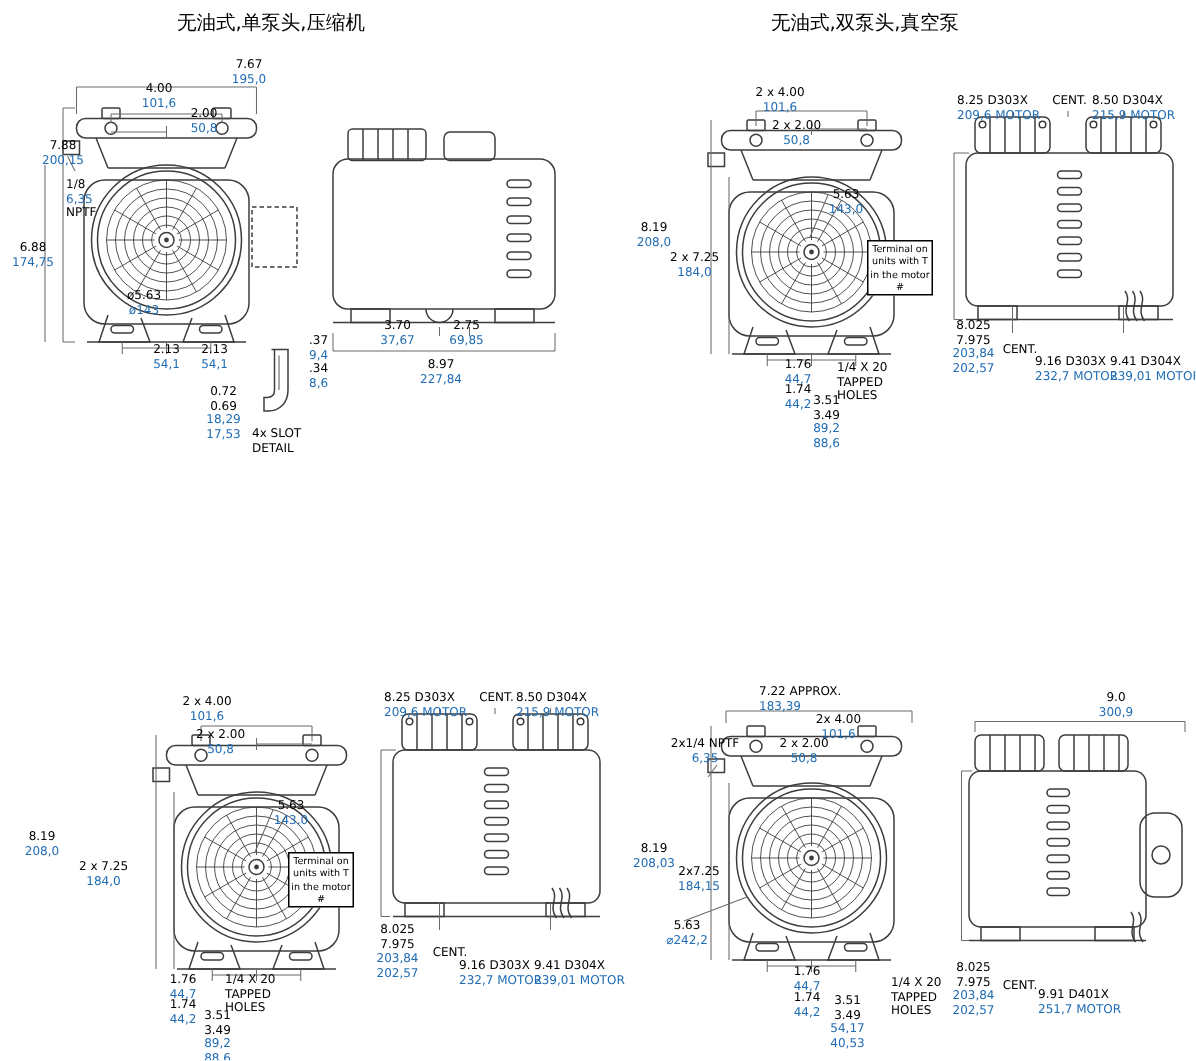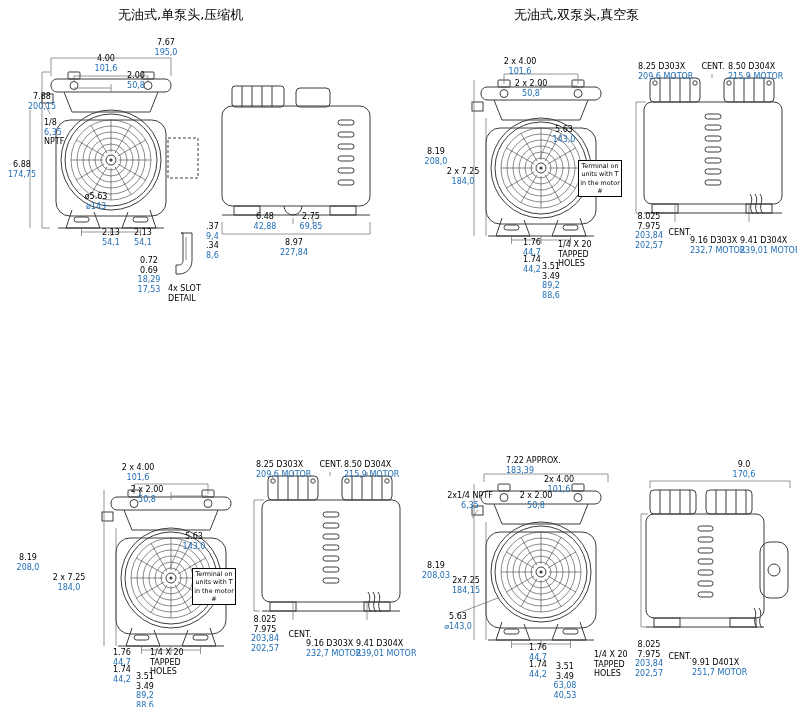--- a/index.html
+++ b/index.html
@@ -187,22 +187,22 @@
   </div>
   <div class="dim la" style="left:168px;top:284px;width:44px;white-space:normal">
     <span class="in">4x SLOT DETAIL</span>
   </div>
 
   <svg class="art" style="left:215px;top:72px" width="165" height="175" viewBox="0 0 165 175">
     <use href="#sym-side-vents" x="3" y="10" width="160" height="150"></use>
     <path class="dimln" d="M7,162 H155 M7,150 V162 M155,150 V162 M78,146 V152 M98,146 V152"></path>
   </svg>
   <div class="dim" style="left:246px;top:212px;width:38px">
-    <span class="in">6.48</span>
-    <span class="mm">42,88</span>
+    <span class="in">3.70</span>
+    <span class="mm">37,67</span>
   </div>
   <div class="dim" style="left:292px;top:212px;width:38px">
     <span class="in">2.75</span>
     <span class="mm">69,85</span>
   </div>
   <div class="dim" style="left:268px;top:238px;width:52px">
     <span class="in">8.97</span>
     <span class="mm">227,84</span>
   </div>
 
@@ -385,49 +385,49 @@
   <div class="dim" style="left:420px;top:561px;width:32px">
     <span class="in">8.19</span>
     <span class="mm">208,03</span>
   </div>
   <div class="dim" style="left:446px;top:576px;width:40px">
     <span class="in">2x7.25</span>
     <span class="mm">184,15</span>
   </div>
   <div class="dim" style="left:440px;top:612px;width:36px">
     <span class="in">5.63</span>
-    <span class="mm">⌀143,0</span>
+    <span class="mm">⌀242,2</span>
   </div>
   <div class="dim" style="left:524px;top:643px;width:28px">
     <span class="in">1.76</span>
     <span class="mm">44,7</span>
   </div>
   <div class="dim" style="left:524px;top:660px;width:28px">
     <span class="in">1.74</span>
     <span class="mm">44,2</span>
   </div>
   <div class="dim" style="left:550px;top:662px;width:30px">
     <span class="in">3.51</span>
     <span class="in">3.49</span>
-    <span class="mm">63,08</span>
+    <span class="mm">54,17</span>
     <span class="mm">40,53</span>
   </div>
   <div class="dim la" style="left:594px;top:650px;width:48px">
     <span class="in">1/4 X 20</span>
     <span class="in">TAPPED</span>
     <span class="in">HOLES</span>
   </div>
 
   <svg class="art" style="left:640px;top:478px" width="152" height="195" viewBox="0 0 152 195">
     <use href="#sym-motor-side" x="2" y="8" width="150" height="160"></use>
     <path class="dimln" d="M10,3 H150 M10,3 V10 M150,3 V10 M1,36 V149 M1,36 H8 M1,149 H6"></path>
   </svg>
   <div class="dim" style="left:726px;top:460px;width:36px">
     <span class="in">9.0</span>
-    <span class="mm">170,6</span>
+    <span class="mm">300,9</span>
   </div>
   <div class="dim" style="left:634px;top:640px;width:30px">
     <span class="in">8.025</span>
     <span class="in">7.975</span>
     <span class="mm">203,84</span>
     <span class="mm">202,57</span>
   </div>
   <div class="dim" style="left:668px;top:652px;width:24px">
     <span class="in">CENT.</span>
   </div>

